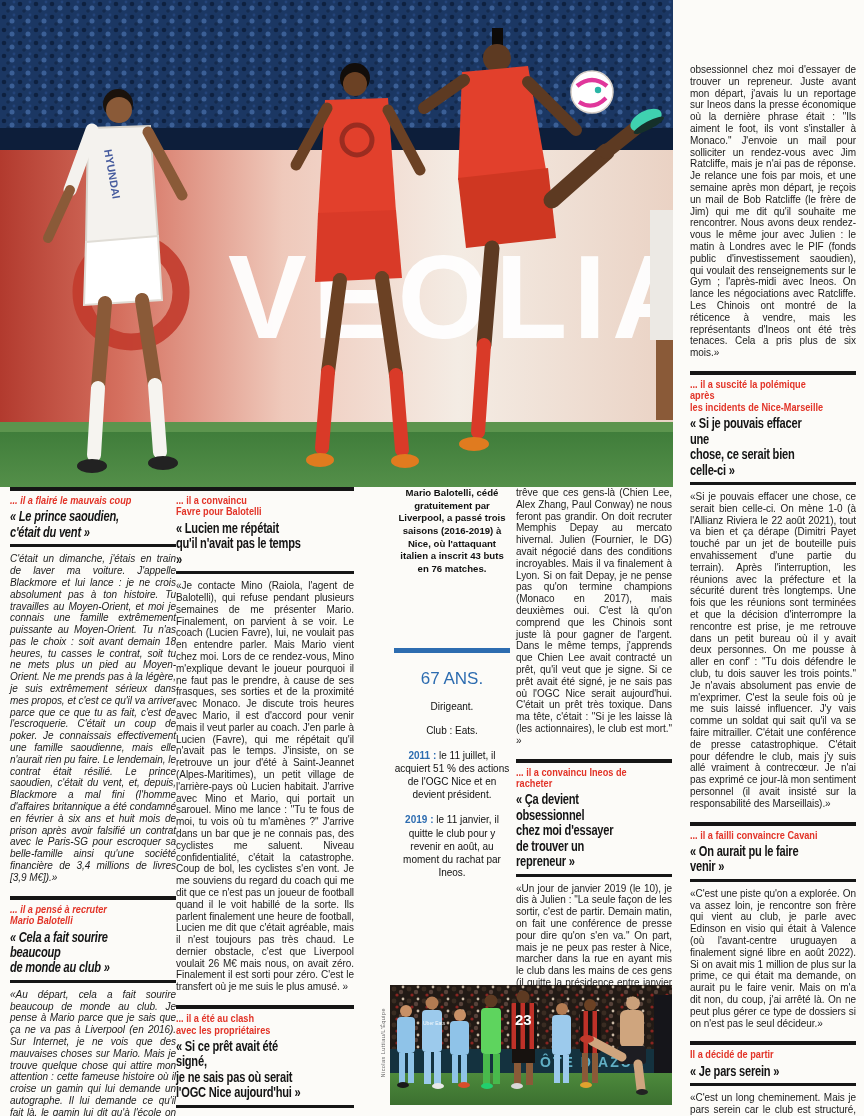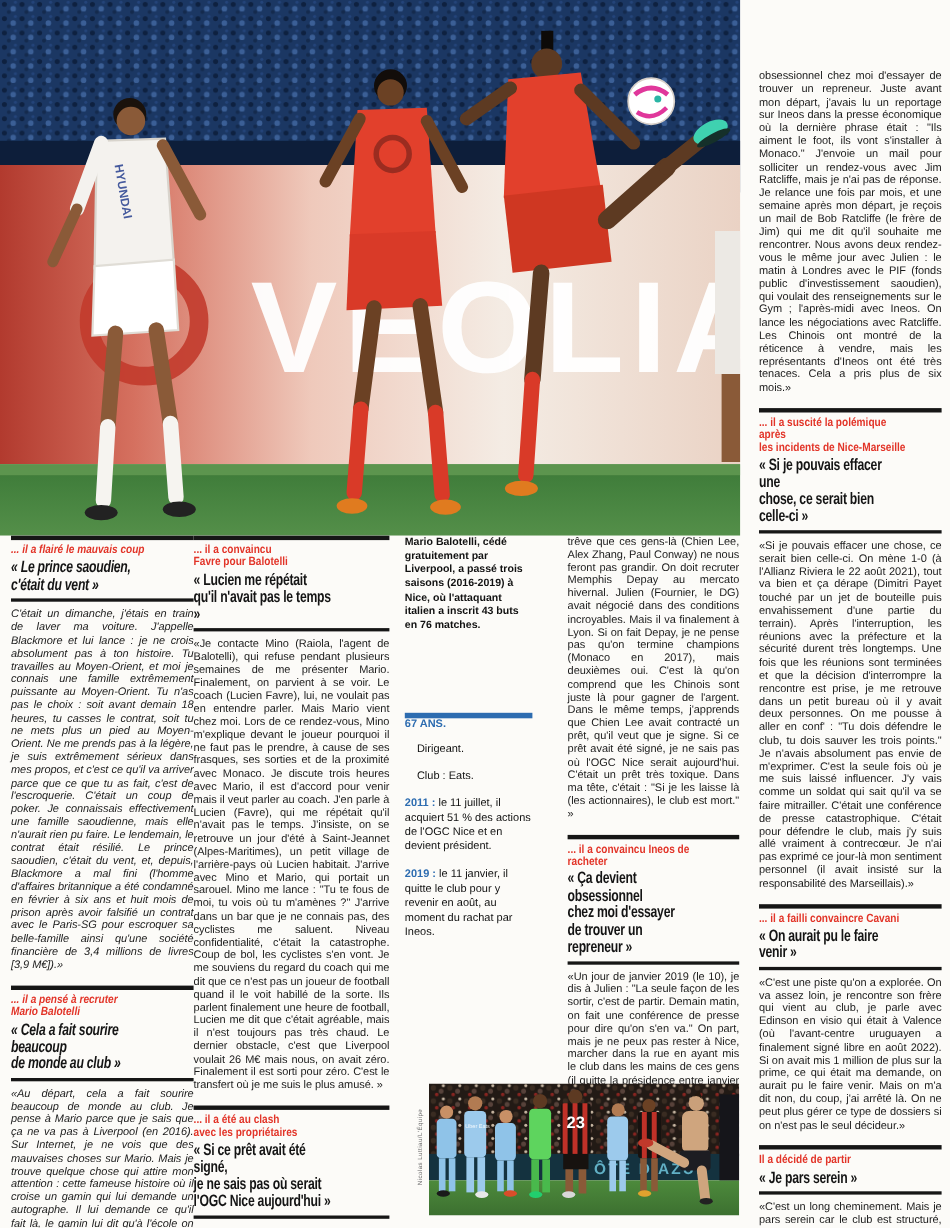--- a/index.html
+++ b/index.html
@@ -5,21 +5,21 @@
   html,body{margin:0;padding:0;}
   body{
     width:864px;height:1116px;position:relative;overflow:hidden;
     background:#fcfbf8;
     font-family:"Liberation Sans", sans-serif;
     -webkit-font-smoothing:antialiased;
   }
   .textcol{position:absolute;top:487px;}
   #col1{left:10px;width:166px;font-style:italic;}
   #col2{left:176px;width:178px;}
-  #col3{left:368px;width:116px;}
+  #col3{left:394px;width:116px;text-align:center;}
   #col4{left:516px;width:156px;}
   #colR{position:absolute;left:690px;top:0;width:166px;padding-top:64px;}
   .body-text{
     font-size:10px;line-height:1.18;text-align:justify;color:#1b1b1b;
     margin:0;letter-spacing:-0.05px;
   }
   .section{margin-top:12px;}
   .rule-top{height:4px;background:#161616;margin:0 0 4px 0;}
   .rule-bot{height:3px;background:#161616;margin:0 0 6px 0;}
   .kicker{
@@ -31,21 +31,21 @@
     font-weight:bold;font-size:15px;line-height:1.03;color:#141414;
     margin:1px 0 5px 0;white-space:pre-line;letter-spacing:-0.3px;
     transform:scaleX(0.74);transform-origin:0 50%;
   }
   .photo-caption{
     font-weight:bold;font-size:9.6px;line-height:1.32;color:#111;
     white-space:pre-line;margin:0;
   }
   .blue-rule{height:5px;background:#2d6cb0;margin-top:72px;}
   .enbref-title{font-size:33px;font-weight:bold;letter-spacing:-1.5px;color:#101010;margin:12px 0 3px 0;}
-  .enbref-age{color:#2d6cb0;font-weight:bold;font-size:10px;margin:0 0 3px 0;}
+  .enbref-age{color:#2d6cb0;font-weight:normal;font-size:17px;margin:16px 0 3px 0;}
   .enbref-line{font-size:10px;color:#101010;line-height:1.3;margin:11px;}
   .enbref-event{font-size:10px;color:#101010;line-height:1.32;margin:12px 0 0 0;}
   .enbref-year{color:#2d6cb0;font-weight:bold;}
   .bottom-caption{
     font-weight:bold;font-size:9.5px;line-height:1.34;color:#111;
     margin:14px 0 0 0;padding-left:8px;white-space:pre-line;
     transform:scaleX(0.84);transform-origin:0 0;
   }
   #photo-top{position:absolute;left:0;top:0;width:673px;height:487px;}
   #photo-bottom{position:absolute;left:390px;top:985px;width:282px;height:120px;}

